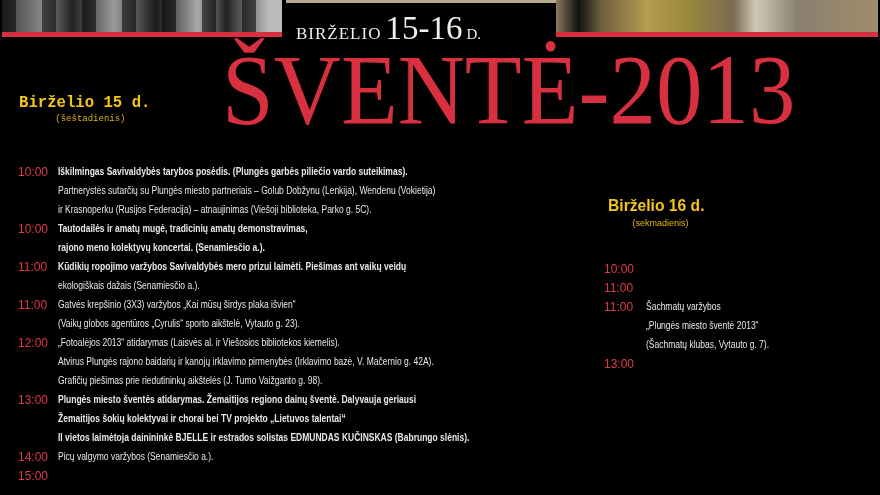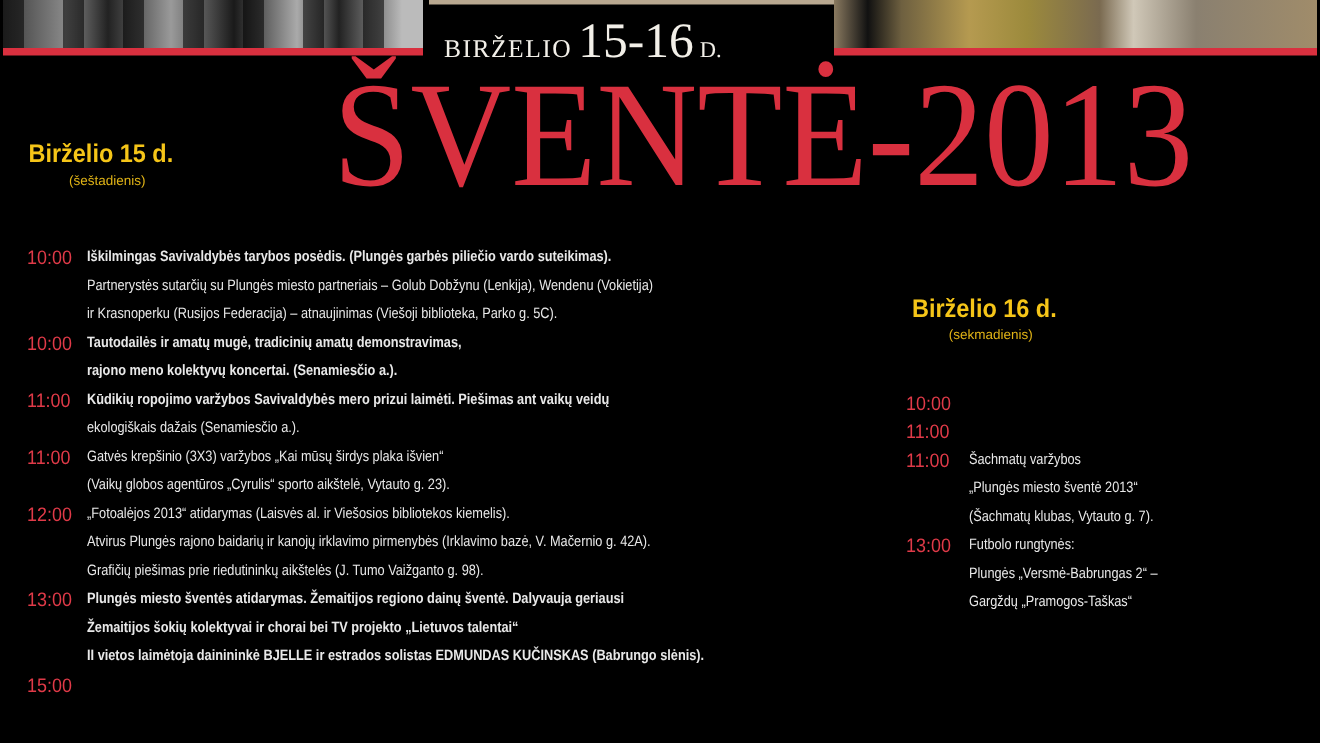--- a/index.html
+++ b/index.html
@@ -13,21 +13,21 @@
     .red-left { left:2px; width:280px; }
     .red-right { left:556px; width:322px; }
     .dates-banner { position:absolute; left:296px; top:14px; color:#f2efe8; font-family:"Liberation Serif", serif; white-space:nowrap; }
     .dates-banner .month { font-size:17px; letter-spacing:1px; }
     .dates-banner .range { font-size:33px; line-height:28px;margin-top:12px; }
     .dates-banner .d { font-size:15px; }
     .title { position:absolute; left:222px; top:40px; color:#d9303f; font-family:"Liberation Serif", serif; font-size:100px; line-height:100px; white-space:nowrap; transform:scaleX(0.93); transform-origin:left top; }
     .day-head { position:absolute; color:#f5c518; white-space:nowrap; }
     .day-head .dname { font-size:17px; font-weight:bold; transform:scaleX(0.92); transform-origin:left; display:block; }
     .day-head .dsub { font-size:9px; color:#e0b316; display:block; margin-top:2px;text-align:center; }
-    .day1-head { left:19px; top:93px; }
+    .day1-head { left:19px; top:93px;font-family:Liberation Mono, monospace; }
     .day2-head { left:608px; top:196px; }
     .sched { position:absolute;margin-top:12px; }
     .sched-left { left:18px; top:150px; width:560px; }
     .sched-right { left:604px; top:247px; width:270px; }
     .ev { display:flex; }
     .ev .time { color:#e03a48; font-size:13px; width:40px; flex:none; line-height:19px; transform:scaleX(0.92); transform-origin:left; }
     .sched-right .ev .time { width:42px; }
     .ev .lines { flex:1; }
     .ev .line { color:#e8e8e8; font-size:10px; line-height:19px; white-space:nowrap; transform:scaleX(0.85); transform-origin:left; }
     .ev .line.b { font-weight:bold; }
@@ -99,20 +99,26 @@
     </div>
     <div class="ev">
       <div class="time">13:00</div>
       <div class="lines">
         <div class="line b">Plungės miesto šventės atidarymas. Žemaitijos regiono dainų šventė. Dalyvauja geriausi</div>
         <div class="line b">Žemaitijos šokių kolektyvai ir chorai bei TV projekto „Lietuvos talentai“</div>
         <div class="line b">II vietos laimėtoja dainininkė BJELLE ir estrados solistas EDMUNDAS KUČINSKAS (Babrungo slėnis).</div>
       </div>
     </div>
     <div class="ev">
+      <div class="time">14:00</div>
+      <div class="lines">
+        <div class="line">Picų valgymo varžybos (Senamiesčio a.).</div>
+      </div>
+    </div>
+    <div class="ev">
       <div class="time">15:00</div>
       <div class="lines">
         <div class="line"></div>
       </div>
     </div>
   </div>
 <div class="sched sched-right">
     <div class="ev">
       <div class="time">10:00</div>
     </div>
@@ -122,19 +128,14 @@
     <div class="ev">
       <div class="time">11:00</div>
       <div class="lines">
         <div class="line">Šachmatų varžybos</div>
         <div class="line">„Plungės miesto šventė 2013“</div>
         <div class="line">(Šachmatų klubas, Vytauto g. 7).</div>
       </div>
     </div>
     <div class="ev">
       <div class="time">13:00</div>
-      <div class="lines">
-        <div class="line">Futbolo rungtynės:</div>
-        <div class="line">Plungės „Versmė-Babrungas 2“ –</div>
-        <div class="line">Gargždų „Pramogos-Taškas“</div>
-      </div>
     </div>
   </div>
 
 </body></html>

